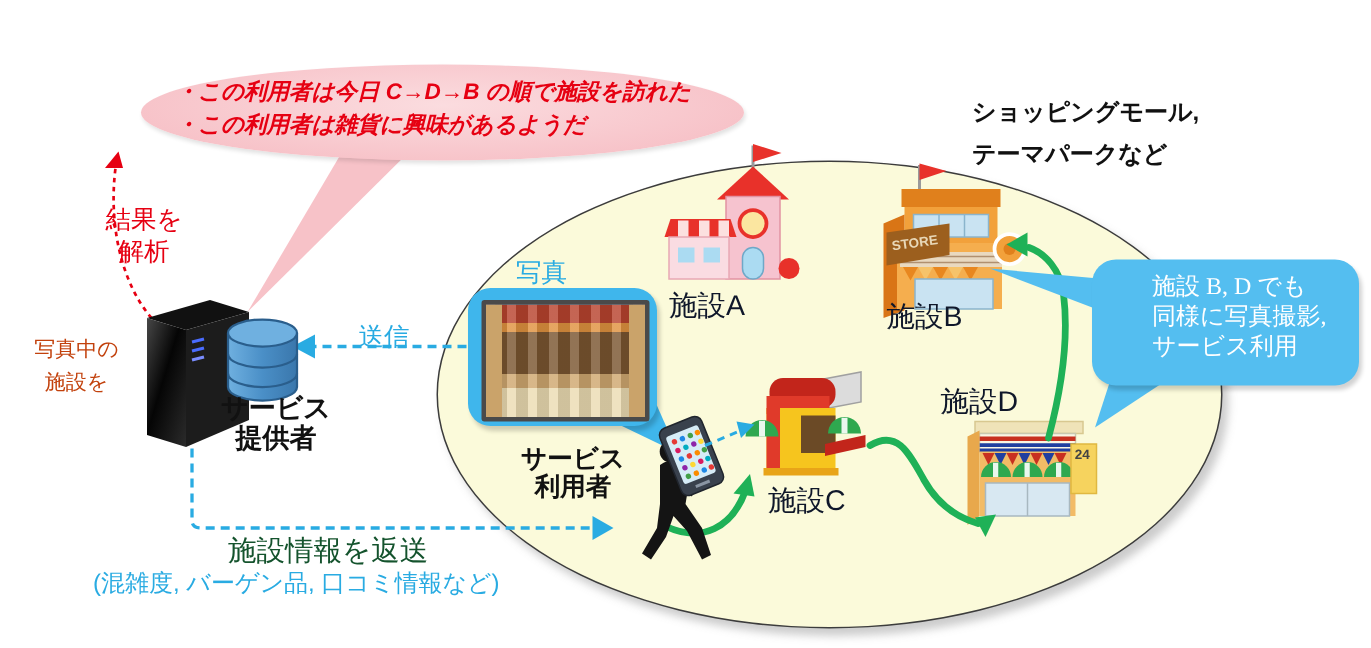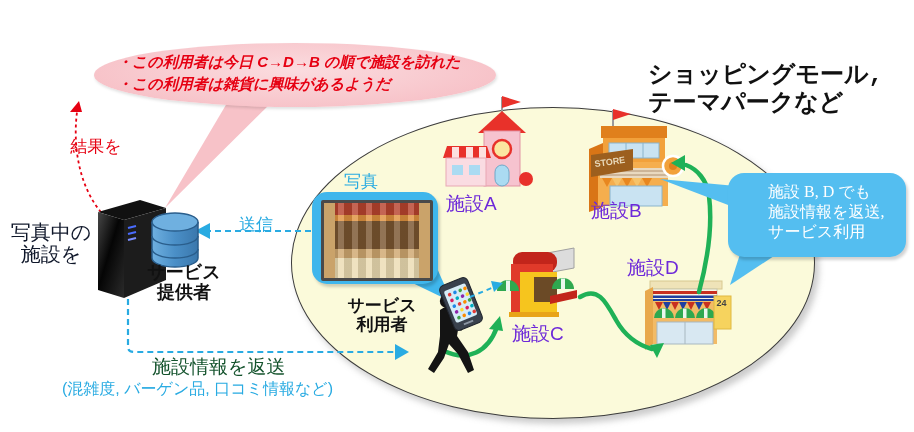--- a/index.html
+++ b/index.html
@@ -17,40 +17,40 @@
   }
   
   #pink-bubble{
     left:94px;top:43px;width:402px;height:64px;border-radius:50%;
     background:radial-gradient(ellipse at 50% 42%, #FBDCDF 0%, #F7C2C8 75%);
     box-shadow:1px 2px 3px rgba(0,0,0,.12);
   }
   #pink-bubble-text{left:117px;top:51px;color:#E60012;font-weight:bold;font-size:15px;line-height:22px;font-style:italic;}
   
   #analyze-label{left:58px;top:136px;width:76px;text-align:center;color:#E60012;font-size:17px;line-height:21px;}
-  #recognize-label{left:0px;top:221px;width:102px;text-align:center;color:#0f172a;font-size:20px;line-height:22px;}
+  #recognize-label{left:0px;top:221px;width:102px;text-align:center;color:#c2410c;font-size:14px;line-height:22px;}
   #provider-name{left:136px;top:262px;width:96px;text-align:center;color:#111;font-weight:bold;font-size:18px;line-height:20px;}
   #send-label{left:239px;top:213px;color:#29ABE2;font-size:17px;}
   #photo-label{left:344px;top:170px;color:#29ABE2;font-size:17px;text-align:right;}
   
   #photo-bubble{
     left:312px;top:192px;width:126px;height:92px;border-radius:15px;
     background:#3FB6EC;box-shadow:2px 3px 3px rgba(0,0,0,.18);
   }
   #photo-thumb{
     left:321px;top:200px;width:106px;height:75px;border:3px solid #4a4a4a;border-radius:2px;
     background:
       linear-gradient(90deg,#caa36a 0 10%,rgba(0,0,0,0) 10% 90%,#caa36a 90% 100%),
       repeating-linear-gradient(90deg, rgba(255,255,255,.18) 0 6px, rgba(0,0,0,.12) 6px 14px),
       linear-gradient(180deg,#b8432e 0 16%,#e0923f 16% 24%,#7a5530 24% 62%,#cfa76f 62% 74%,#ecdcb2 74% 100%);
   }
   
-  #venue-title{left:648px;top:62px;color:#111;font-weight:bold;font-size:24px;line-height:28px;font-family:Liberation Mono, monospace;}
-  
-  .fac-label{color:#6d28d9;font-size:19px;}
+  #venue-title{left:648px;top:62px;color:#111;font-weight:bold;font-size:16px;line-height:28px;}
+  
+  .fac-label{color:#0f172a;font-size:19px;}
   #fac-a-label{left:446px;top:191px;}
   #fac-b-label{left:591px;top:198px;}
   #fac-c-label{left:512px;top:321px;}
   #fac-d-label{left:627px;top:255px;text-align:center;}
   
   #user-name{left:339px;top:296px;width:86px;text-align:center;color:#111;font-weight:bold;font-size:17px;line-height:19px;}
   
   #blue-bubble{
     left:728px;top:173px;width:178px;height:84px;border-radius:16px;
     background:#54BEF0;box-shadow:2px 3px 3px rgba(0,0,0,.18);
@@ -258,20 +258,21 @@
   </svg>
 
   <div id="pink-bubble" class="abs"></div>
   <div id="pink-bubble-text" class="abs nowrap">
     <div>・この利用者は今日 C→D→B の順で施設を訪れた</div>
     <div>・この利用者は雑貨に興味があるようだ</div>
   </div>
 
   <div id="analyze-label" class="abs">
     <div>結果を</div>
+    <div>解析</div>
   </div>
   <div id="recognize-label" class="abs">
     <div>写真中の</div>
     <div>施設を</div>
   </div>
   <div id="provider-name" class="abs">
     <div>サービス</div>
     <div>提供者</div>
   </div>
   <div id="send-label" class="abs nowrap">送信</div>
@@ -291,20 +292,20 @@
   <div id="fac-d-label" class="abs nowrap fac-label">施設D</div>
 
   <div id="user-name" class="abs">
     <div>サービス</div>
     <div>利用者</div>
   </div>
 
   <div id="blue-bubble" class="abs"></div>
   <div id="blue-bubble-text" class="abs nowrap">
     <div>施設 B, D でも</div>
-    <div>施設情報を返送,</div>
+    <div>同様に写真撮影,</div>
     <div>サービス利用</div>
   </div>
 
   <div id="response-label" class="abs nowrap">施設情報を返送</div>
   <div id="response-detail" class="abs nowrap">(混雑度, バーゲン品, 口コミ情報など)</div>
 
 </div>
 
 </body></html>

